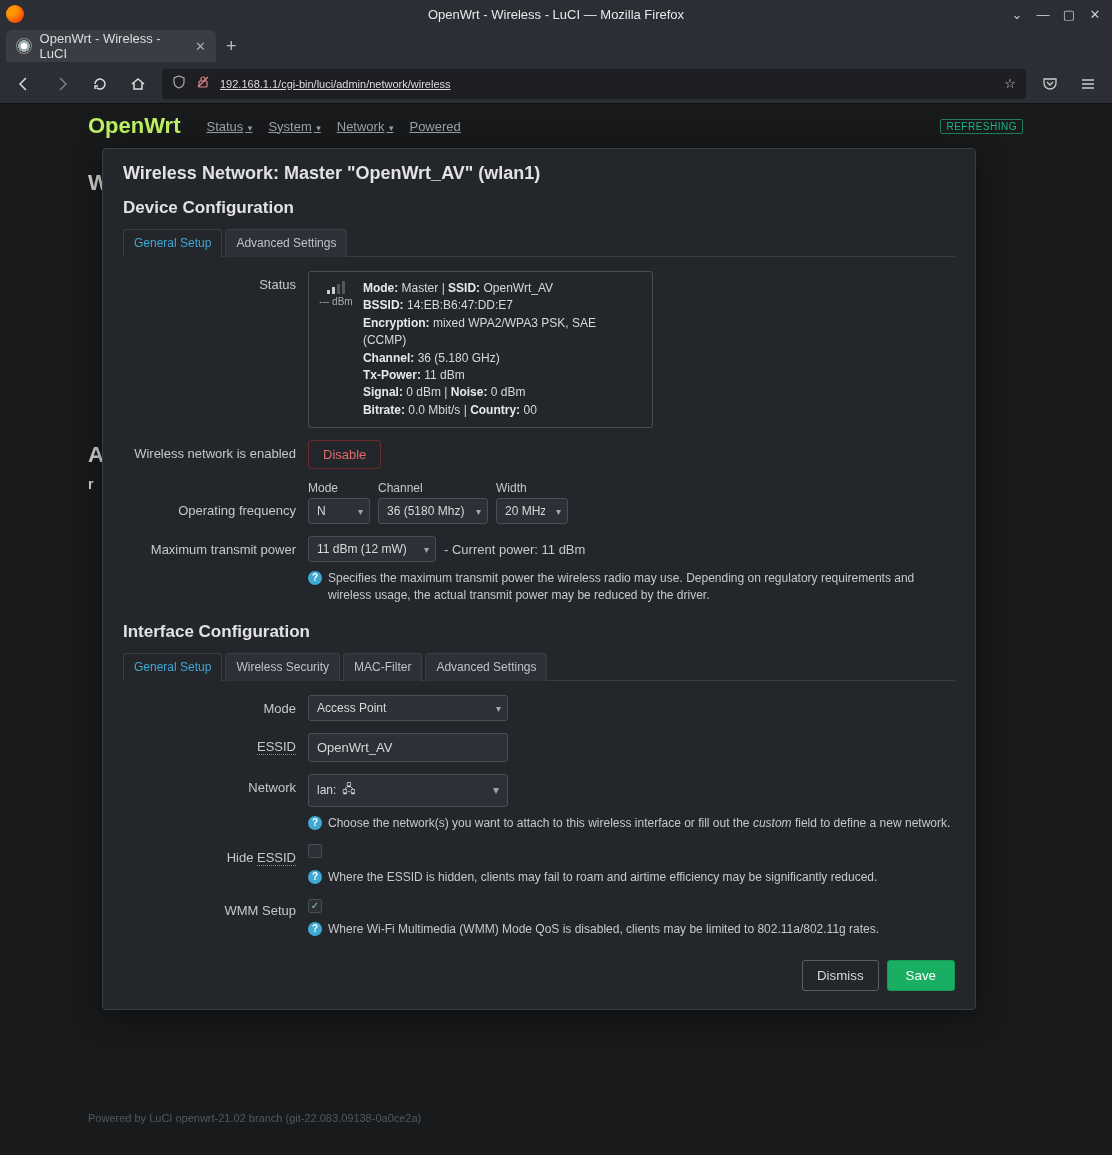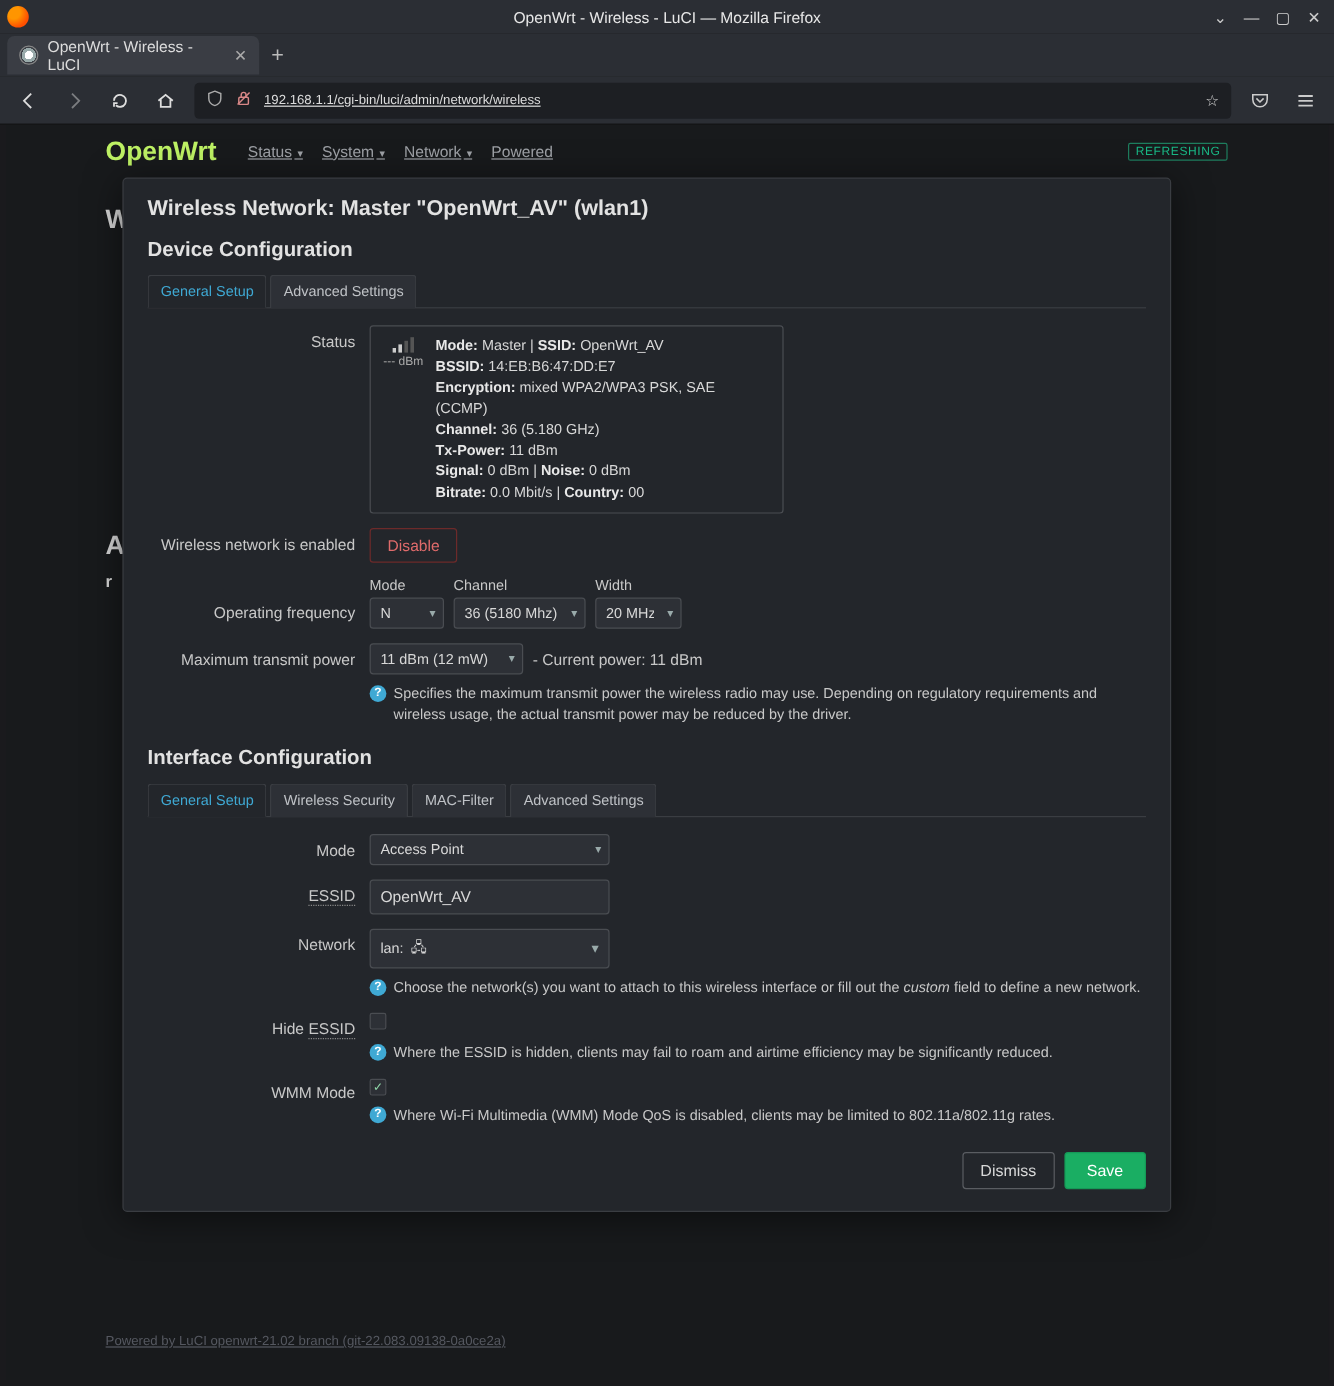--- a/index.html
+++ b/index.html
@@ -381,21 +381,20 @@
   cursor: pointer;
 }
 
 
 .luci-footer {
   position: absolute;
   bottom: 26px;
   left: 83px;
   font-size: 11px;
   color: #555860;
-  text-decoration: underline;
 }
 </style>
 </head>
 <body>
 
 <div class="titlebar">
   <span class="ff-icon"></span>
   <span class="title">OpenWrt - Wireless - LuCI — Mozilla Firefox</span>
   <div class="win-controls">
     <span>⌄</span>
@@ -593,21 +592,21 @@
       <div class="field-value">
         <span class="cbx"></span>
         <div class="help-row">
           <span class="help-icon">?</span>
           <span class="help-text">Where the ESSID is hidden, clients may fail to roam and airtime efficiency may be significantly reduced.</span>
         </div>
       </div>
     </div>
 
     <div class="field-row">
-      <div class="field-label">WMM Mode</div>
+      <div class="field-label">WMM Setup</div>
       <div class="field-value">
         <span class="cbx">✓</span>
         <div class="help-row">
           <span class="help-icon">?</span>
           <span class="help-text">Where Wi-Fi Multimedia (WMM) Mode QoS is disabled, clients may be limited to 802.11a/802.11g rates.</span>
         </div>
       </div>
     </div>
 
     <div class="modal-footer">

